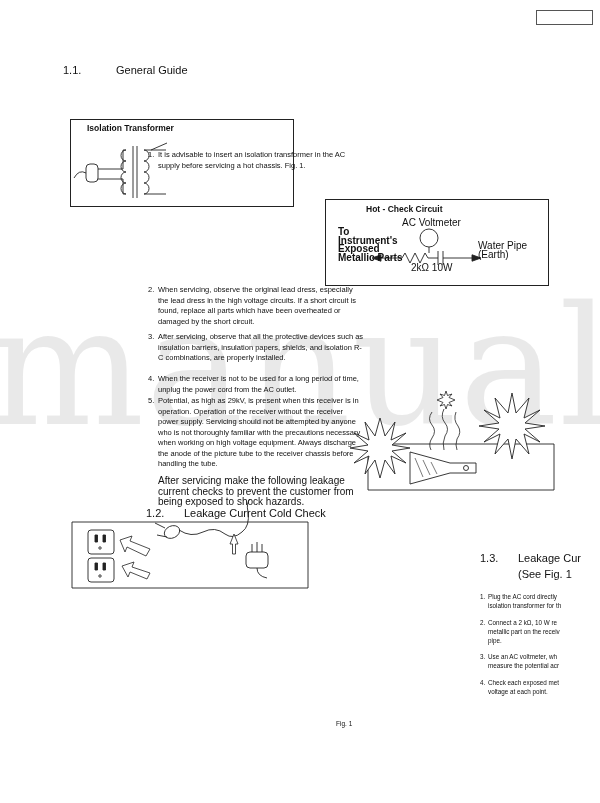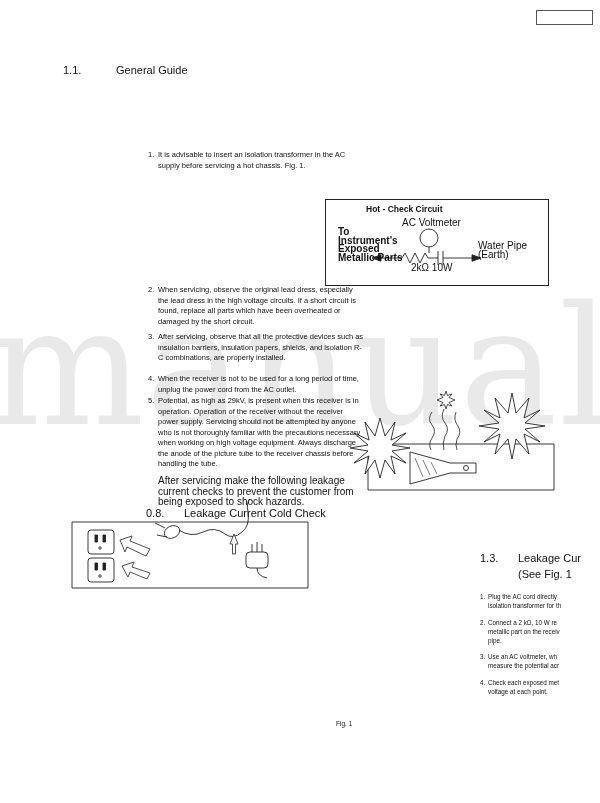--- a/index.html
+++ b/index.html
@@ -39,20 +39,40 @@
 
 <div class="page">
 
   <div class="watermark">manuali</div>
 
   <div class="header-box"></div>
 
   <div class="sec-head" style="left:63px;top:64px;">1.1.</div>
   <div class="sec-head" style="left:100px;top:64px;margin-left:16px;">General Guide</div>
 
+  <div class="fig-box" style="left:70px;top:119px;width:222px;height:86px;">
+    <svg width="222" height="86" viewBox="0 0 222 86">
+      <g stroke="#222" stroke-width="0.9" fill="none">
+        <path d="M3,58 q5,-9 12,-5"></path>
+        <rect x="15" y="44" width="12" height="18" rx="4"></rect>
+        <line x1="27" y1="49" x2="38" y2="49"></line>
+        <line x1="27" y1="59" x2="38" y2="59"></line>
+      </g>
+      <g stroke="#222" stroke-width="0.9" fill="none">
+        <path d="M38,49 H52 V30 H55 M38,59 H52 V74 H55"></path>
+        <path d="M55,30 a5,5.5 0 0 0 0,11 a5,5.5 0 0 0 0,11 a5,5.5 0 0 0 0,11 a5,5.5 0 0 0 0,11"></path>
+        <line x1="62" y1="26" x2="62" y2="78"></line>
+        <line x1="66" y1="26" x2="66" y2="78"></line>
+        <path d="M73,30 a5,5.5 0 0 1 0,11 a5,5.5 0 0 1 0,11 a5,5.5 0 0 1 0,11 a5,5.5 0 0 1 0,11"></path>
+        <path d="M73,30 H95 M73,74 H95"></path>
+        <line x1="80" y1="30" x2="96" y2="23"></line>
+      </g>
+    </svg>
+    <div class="fig-title" style="left:16px;top:3px;">Isolation Transformer</div>
+  </div>
 
   <div class="li" style="left:148px;top:150px;">
     <span class="num">1.</span>
     <span class="txt">It is advisable to insert an isolation transformer in the AC supply before servicing a hot chassis. Fig. 1.</span>
   </div>
 
   <div class="fig-box" style="left:325px;top:199px;width:222px;height:85px;">
     <svg width="222" height="85" viewBox="0 0 222 85">
       <g stroke="#222" stroke-width="0.9" fill="none">
         <path d="M46,58 l9,-3.2 v6.4 z" fill="#222"></path>
@@ -148,21 +168,21 @@
       <g stroke="#222" stroke-width="0.9" fill="none">
         <rect x="176" y="56" width="22" height="16" rx="4"></rect>
         <line x1="182" y1="56" x2="182" y2="48"></line>
         <line x1="192" y1="56" x2="192" y2="48"></line>
         <line x1="187" y1="56" x2="187" y2="46"></line>
         <path d="M187,72 q0,8 10,10"></path>
       </g>
     </svg>
   </div>
 
-  <div class="sec-head" style="left:146px;top:507px;">0.8.</div>
+  <div class="sec-head" style="left:146px;top:507px;">1.2.</div>
   <div class="sec-head" style="left:184px;top:507px;">Leakage Current Cold Check</div>
 
   <div class="sec-head" style="left:480px;top:552px;">1.3.</div>
   <div class="sec-head" style="left:518px;top:552px;white-space:nowrap;">Leakage Cur</div>
   <div class="sec-head" style="left:518px;top:568px;white-space:nowrap;">(See Fig. 1</div>
 
   <div class="step" style="left:480px;top:592px;">
     <span class="num">1.</span>
     <span>
       <span class="ln">Plug the AC cord directly</span>

